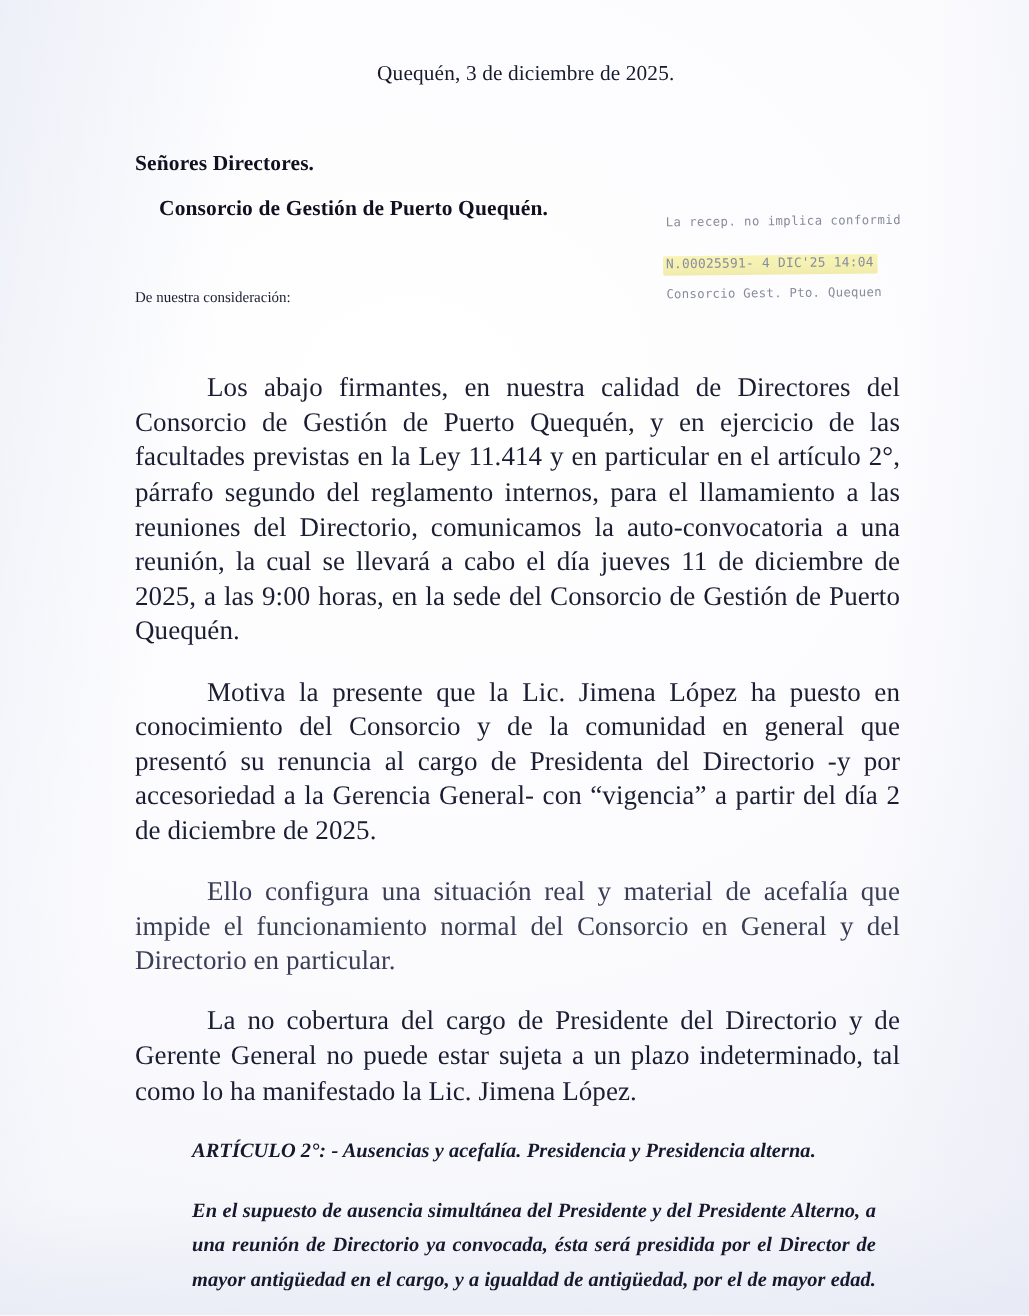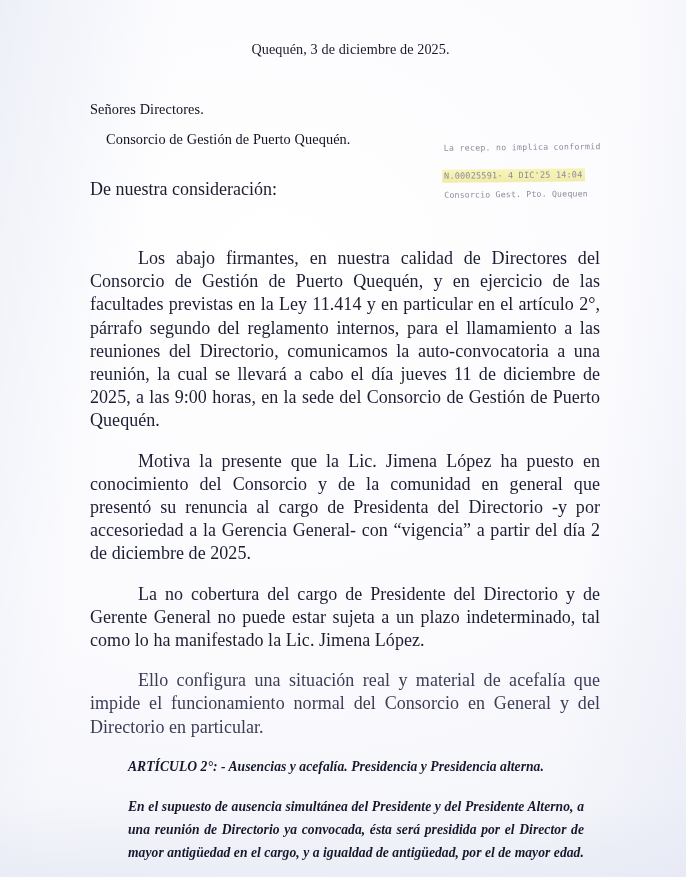--- a/index.html
+++ b/index.html
@@ -52,34 +52,34 @@
     box-sizing: border-box;
     font-size: 14.2px;
     letter-spacing: 0.1px;
     color: #16182b;
   }
 
   
   .addressee {
     position: absolute;
     left: 90px;
-    font-weight: normal;
+    font-weight: bold;
     font-size: 14.3px;
     letter-spacing: 0.1px;
     color: #101020;
     white-space: nowrap;
   }
   #addr-1 { top: 101px; }
   #addr-2 { top: 131px; margin-left: 16px; }
 
   .salutation {
     position: absolute;
     left: 90px;
-    top: 179px;
-    font-size: 18px;
+    top: 193px;
+    font-size: 10px;
     color: #1b1d30;
   }
 
   
   .stamp {
     position: absolute;
     left: 444px;
     top: 143px;
     width: 160px;
     font-family: "DejaVu Sans Mono", "Liberation Mono", monospace;
@@ -163,23 +163,23 @@
       <div class="stamp-line l3">Consorcio Gest. Pto. Quequen</div>
     </div>
 
     <div class="body-block">
 
       <p class="para">Los abajo firmantes, en nuestra calidad de Directores del Consorcio de Gestión de Puerto Quequén, y en ejercicio de las facultades previstas en la Ley 11.414 y en particular en el artículo 2°, párrafo segundo del reglamento internos, para el llamamiento a las reuniones del Directorio, comunicamos la auto-convocatoria a una reunión, la cual se llevará a cabo el día jueves 11 de diciembre de 2025, a las 9:00 horas, en la sede del Consorcio de Gestión de Puerto Quequén.</p>
 
       <p class="para"><span>Motiva la presente que la Lic. Jimena López ha puesto en conocimiento del Consorcio y de la comunidad en general que presentó su renuncia al cargo de Presidenta del Directorio -y por accesoriedad a la Gerencia General- con “</span><span class="u">vigencia</span><span>” a partir del día 2 de diciembre de 2025.</span></p>
 
 
+      <p class="para faded">Ello configura una situación real y material de acefalía que impide el funcionamiento normal del Consorcio en General y del Directorio en particular.</p>
+
       <p class="para">La no cobertura del cargo de Presidente del Directorio y de Gerente General no puede estar sujeta a un plazo indeterminado, tal como lo ha manifestado la Lic. Jimena López.</p>
-
-      <p class="para faded">Ello configura una situación real y material de acefalía que impide el funcionamiento normal del Consorcio en General y del Directorio en particular.</p>
 
 
       <p class="quote heading">ARTÍCULO 2°: - Ausencias y acefalía. Presidencia y Presidencia alterna.</p>
 
       <p class="quote">En el supuesto de ausencia simultánea del Presidente y del Presidente Alterno, a una reunión de Directorio ya convocada, ésta será presidida por el Director de mayor antigüedad en el cargo, y a igualdad de antigüedad, por el de mayor edad.</p>
 
     </div>
   </div>
 </div>
 

